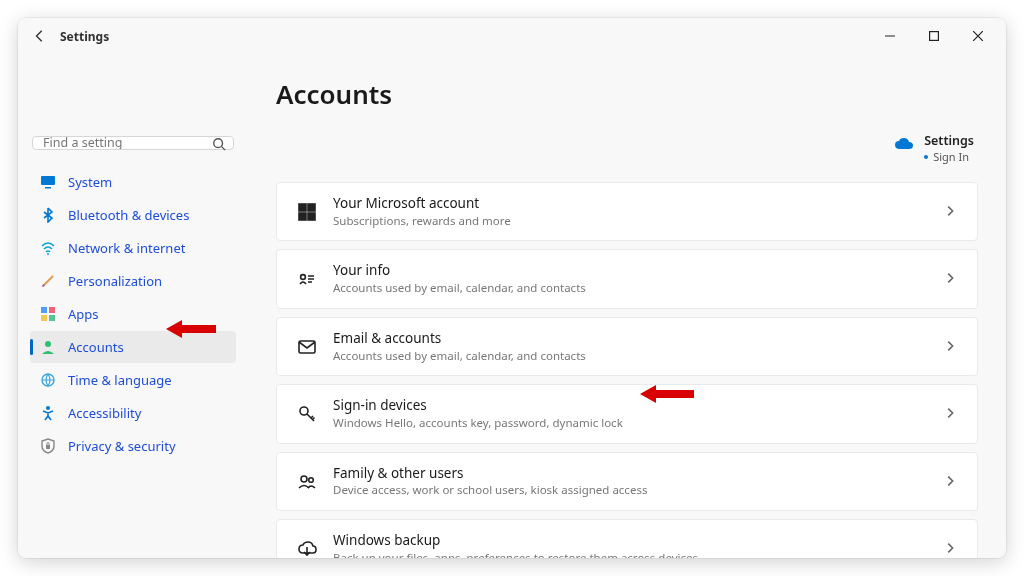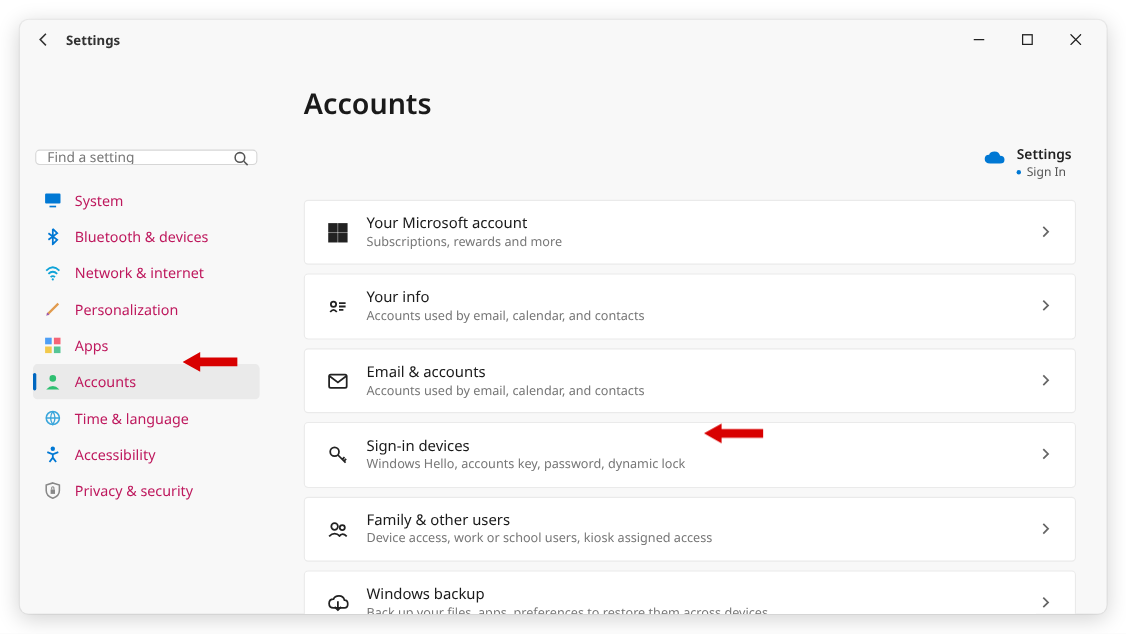--- a/index.html
+++ b/index.html
@@ -30,21 +30,21 @@
     outline: none;
   }
   .search-input::placeholder { color: #777; }
   .search-icon { position: absolute; right: 8px; top: 50%; transform: translateY(-50%); width: 14px; height: 14px; }
   .search-icon svg { width: 14px; height: 14px; stroke: #555; stroke-width: 1.6; fill: none; }
 
   .nav-list { list-style: none; }
   .nav-item {
     display: flex; align-items: center; gap: 12px;
     height: 32px; padding: 0 10px; margin: 1px 2px;
-    border-radius: 4px; font-size: 13px; color: #be185d;
+    border-radius: 4px; font-size: 13px; color: #1d4ed8;
     cursor: pointer; position: relative;
   }
   .nav-item.active { background: #eaeaea; }
   .nav-item.active::before {
     content: ""; position: absolute; left: 0; top: 8px; bottom: 8px; width: 3px;
     background: #0067c0; border-radius: 2px;
   }
   .nav-icon { width: 16px; height: 16px; display: flex; align-items: center; justify-content: center; flex-shrink: 0; }
   .nav-icon svg { width: 16px; height: 16px; }
 

